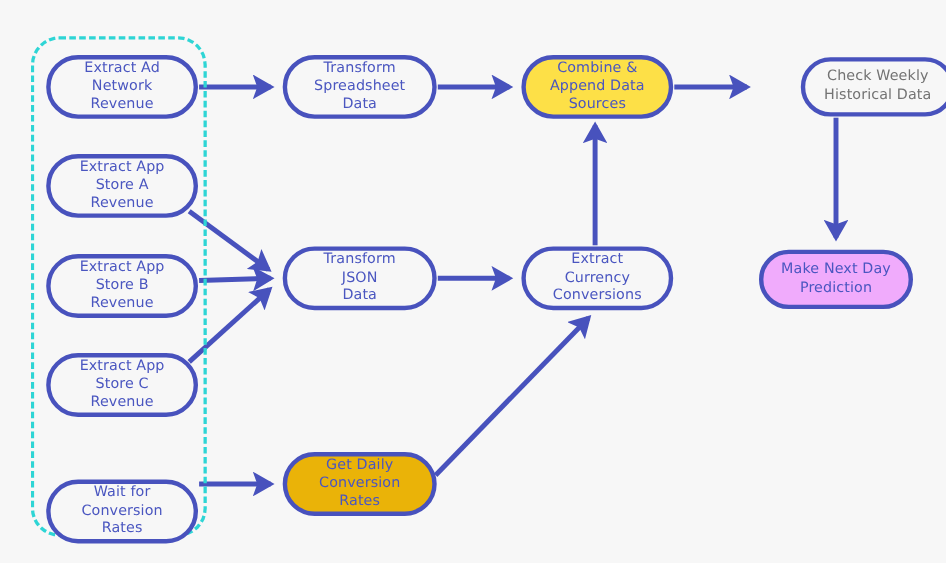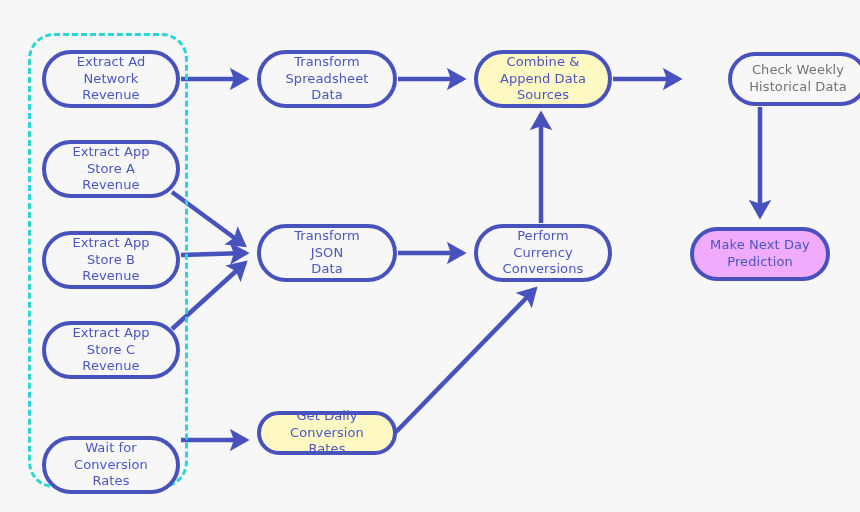--- a/index.html
+++ b/index.html
@@ -96,27 +96,27 @@
 Revenue</span></div>
       <div class="node" style="left: 42px; top: 411px; width: 138px; height: 58px; font-size: 13px; border-color: rgb(72, 82, 189); color: rgb(74, 86, 192); background: rgb(247, 247, 247); margin-top: 25px;"><span class="node-label">Wait for
 Conversion
 Rates</span></div>
       <div class="node" style="left: 257px; top: 50px; width: 140px; height: 58px; font-size: 13px; border-color: rgb(72, 82, 189); color: rgb(74, 86, 192); background: rgb(247, 247, 247);"><span class="node-label">Transform
 Spreadsheet
 Data</span></div>
       <div class="node" style="left: 257px; top: 224px; width: 140px; height: 58px; font-size: 13px; border-color: rgb(72, 82, 189); color: rgb(74, 86, 192); background: rgb(247, 247, 247);"><span class="node-label">Transform
 JSON
 Data</span></div>
-      <div class="node" style="left: 257px; top: 411px; width: 140px; height: 44px; font-size: 13px; border-color: rgb(72, 82, 189); color: rgb(74, 86, 192); background: #fef9c3;"><span class="node-label">Get Daily
+      <div class="node" style="left: 257px; top: 411px; width: 140px; height: 58px; font-size: 13px; border-color: rgb(72, 82, 189); color: rgb(74, 86, 192); background: #eab308;"><span class="node-label">Get Daily
 Conversion
 Rates</span></div>
-      <div class="node" style="left: 474px; top: 50px; width: 138px; height: 58px; font-size: 13px; border-color: rgb(72, 82, 189); color: rgb(74, 86, 192); background: #fef9c3;"><span class="node-label">Combine &amp;
+      <div class="node" style="left: 474px; top: 50px; width: 138px; height: 58px; font-size: 13px; border-color: rgb(72, 82, 189); color: rgb(74, 86, 192); background: #fde047;"><span class="node-label">Combine &amp;
 Append Data
 Sources</span></div>
-      <div class="node" style="left: 474px; top: 224px; width: 138px; height: 58px; font-size: 13px; border-color: rgb(72, 82, 189); color: rgb(74, 86, 192); background: rgb(247, 247, 247);"><span class="node-label">Perform
+      <div class="node" style="left: 474px; top: 224px; width: 138px; height: 58px; font-size: 13px; border-color: rgb(72, 82, 189); color: rgb(74, 86, 192); background: rgb(247, 247, 247);"><span class="node-label">Extract
 Currency
 Conversions</span></div>
       <div class="node" style="left: 728px; top: 52px; width: 140px; height: 54px; font-size: 13px; border-color: rgb(72, 82, 189); color: #737373; background: rgb(247, 247, 247);"><span class="node-label">Check Weekly
 Historical Data</span></div>
       <div class="node" style="left: 690px; top: 227px; width: 140px; height: 54px; font-size: 13px; border-color: rgb(72, 82, 189); color: rgb(74, 86, 192); background: #f0abfc;"><span class="node-label">Make Next Day
 Prediction</span></div>
     </div>
 
 </div>
 

